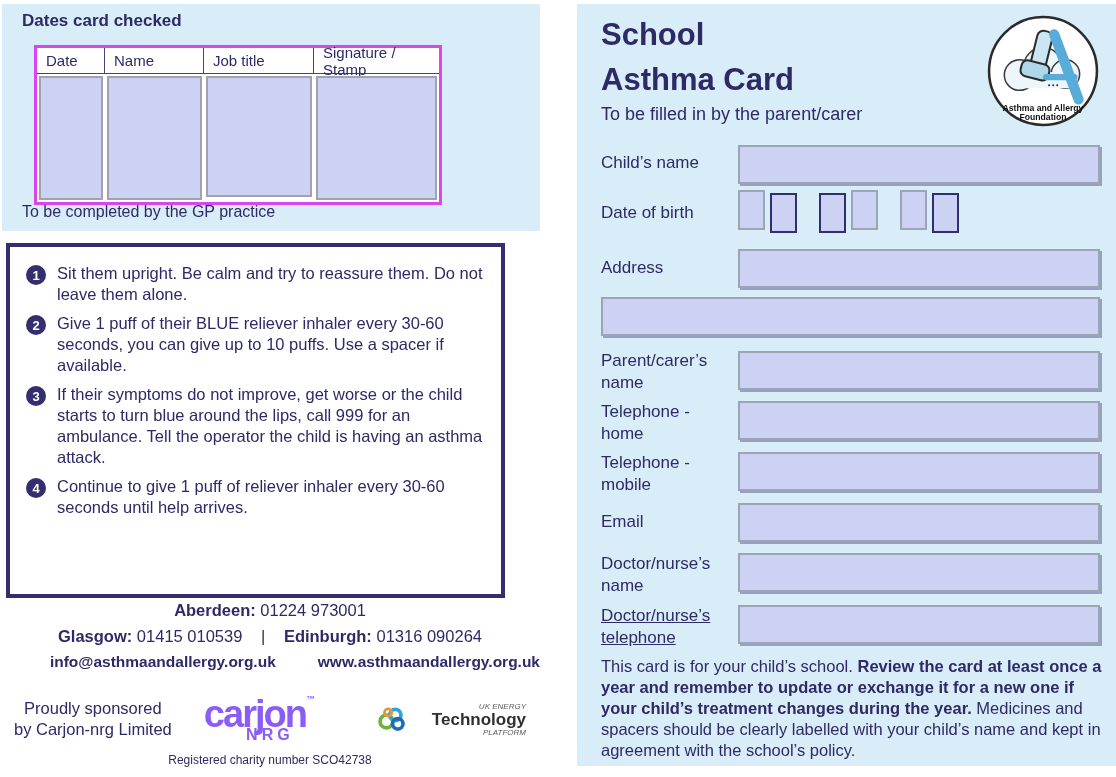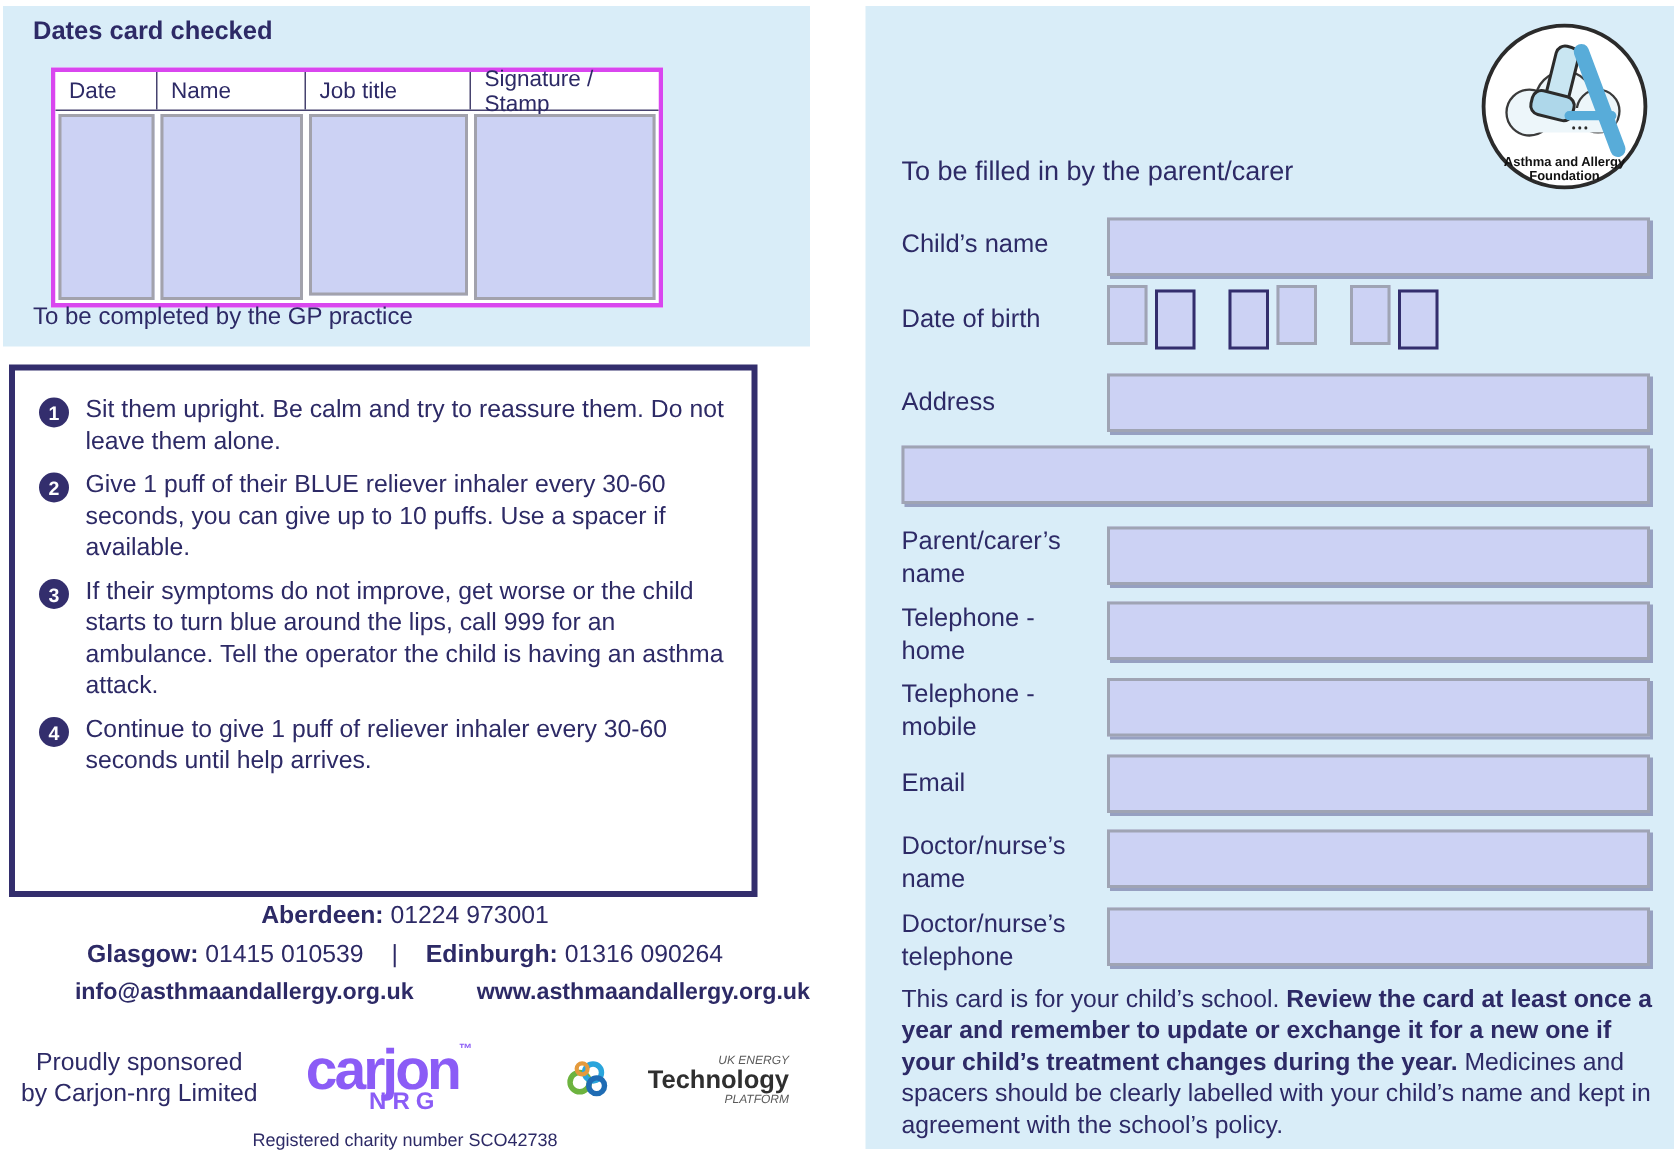--- a/index.html
+++ b/index.html
@@ -151,20 +151,24 @@
         <span class="uk-top">UK ENERGY</span>
         <span class="uk-main">Technology</span>
         <span class="uk-bottom">PLATFORM</span>
       </div>
     </div>
   </div>
 
   <div class="charity-line">Registered charity number SCO42738</div>
 
   <div class="panel-right">
+    <div class="r-title">
+      <div>School</div>
+      <div>Asthma Card</div>
+    </div>
     <div class="r-sub">To be filled in by the parent/carer</div>
 
     <svg class="aaf-logo" viewBox="0 0 112 112">
       <circle cx="56" cy="56" r="53" fill="#ffffff" stroke="#2b2b2b" stroke-width="2.5"></circle>
       <g>
         <circle cx="33" cy="60" r="15" fill="#edf6fa" stroke="#3a3a3a" stroke-width="1.5"></circle>
         <circle cx="56" cy="52" r="19" fill="#edf6fa" stroke="#3a3a3a" stroke-width="1.5"></circle>
         <circle cx="78" cy="59" r="14" fill="#edf6fa" stroke="#3a3a3a" stroke-width="1.5"></circle>
         <rect x="22" y="57" width="68" height="16" rx="8" fill="#edf6fa"></rect>
       </g>
@@ -214,21 +218,21 @@
 
     <div class="f-label" style="top:448px;">Telephone - mobile</div>
     <div class="f-input" style="top:448px;"></div>
 
     <div class="f-label" style="top:507px;">Email</div>
     <div class="f-input" style="top:499px;"></div>
 
     <div class="f-label" style="top:549px;">Doctor/nurse’s name</div>
     <div class="f-input" style="top:549px;"></div>
 
-    <div class="f-label" style="top:601px;">Doctor/nurse’s telephone</div>
+    <div class="f-label" style="top:601px;text-decoration:underline;">Doctor/nurse’s telephone</div>
     <div class="f-input" style="top:601px;"></div>
 
     <div class="r-note">
       <span>This card is for your child’s school. </span><b>Review the card at least once a year and remember to update or exchange it for a new one if your child’s treatment changes during the year.</b><span> Medicines and spacers should be clearly labelled with your child’s name and kept in agreement with the school’s policy.</span>
     </div>
   </div>
 
 </div>
 
 </body></html>

